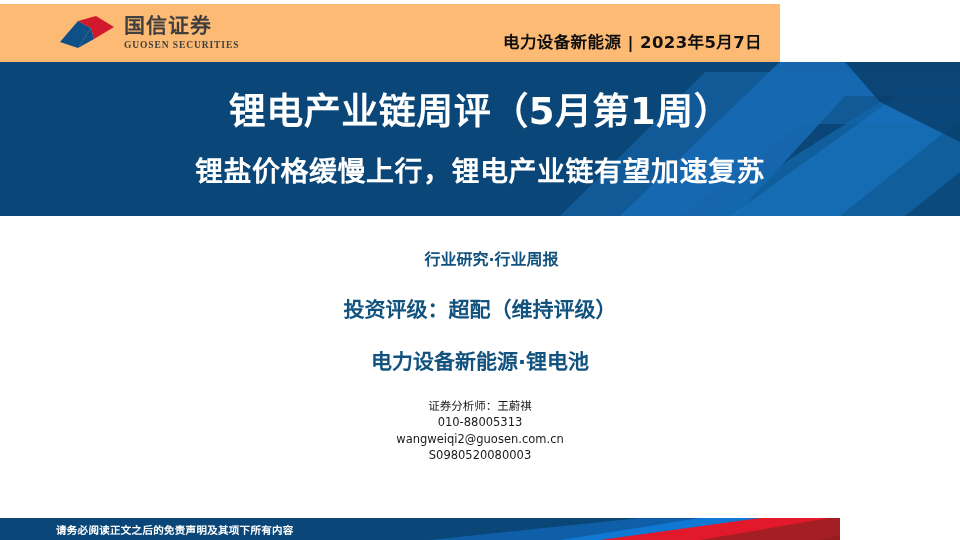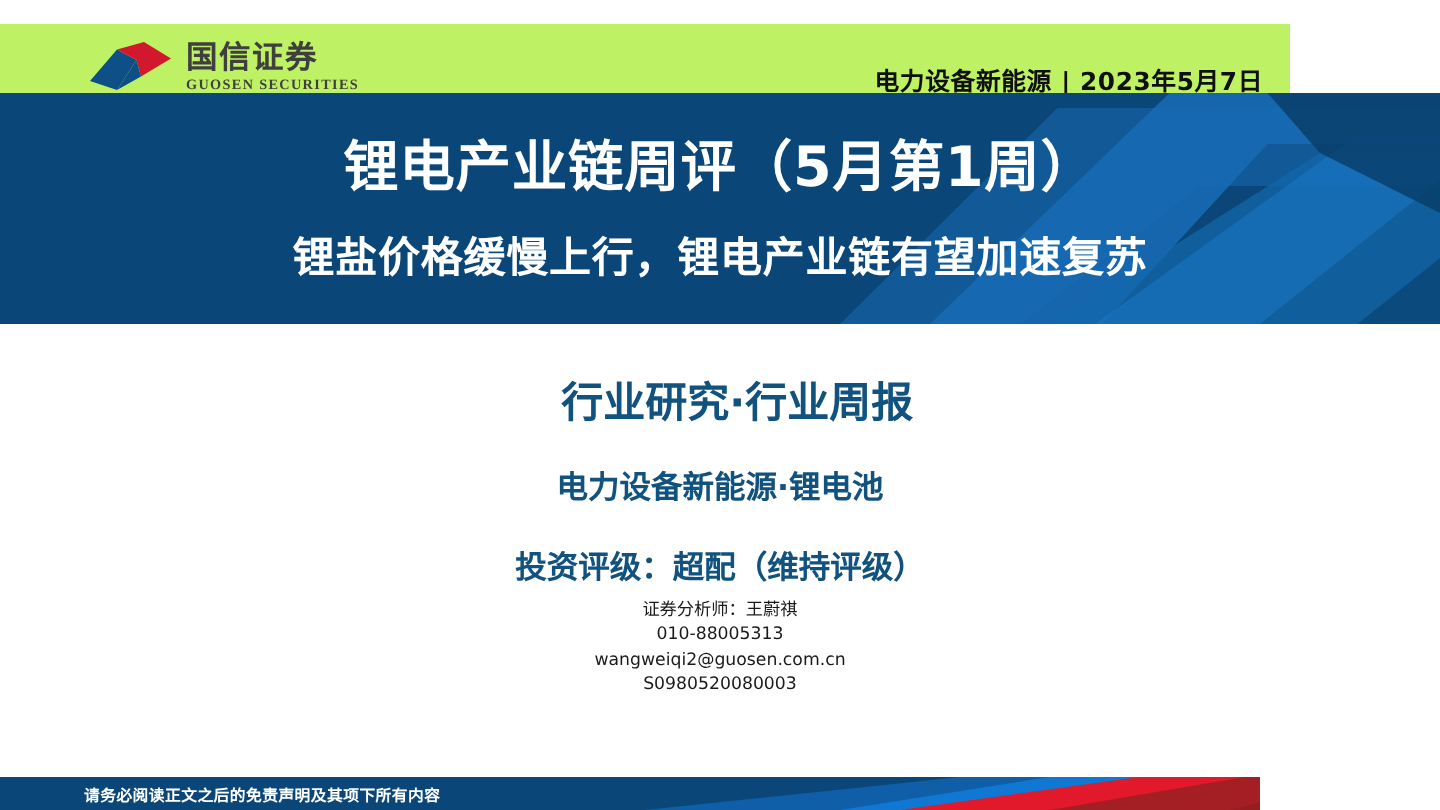--- a/index.html
+++ b/index.html
@@ -15,23 +15,23 @@
     position: relative;
     width: 960px;
     height: 540px;
     background: #ffffff;
     overflow: hidden;
   }
 
   
   #top-header {
     position: absolute;
-    left: 0; top: 16px;
-    width: 860px; height: 62px;
-    background: #bef264;
+    left: 0; top: 4px;
+    width: 780px; height: 62px;
+    background: #fdba74;
   }
   #logo-block {
     position: absolute;
     left: 58px; top: 11px;
     display: flex;
     align-items: center;
     gap: 8px;
   }
   #logo-mark {
     width: 58px; height: 36px;
@@ -117,21 +117,21 @@
     display: flex;
     flex-direction: column;
     align-items: center;
   }
   .info-line {
     color: #12527f;
     font-weight: 700;
     white-space: nowrap;
     text-align: center;
   }
-  #info-line-1 { font-size: 28px; margin-top: 6px; margin-left: 23px; }
+  #info-line-1 { font-size: 16px; margin-top: 6px; margin-left: 23px; }
   #info-line-2 { font-size: 21px; margin-top: 22px; }
   #info-line-3 { font-size: 21px; margin-top: 23px; }
 
   
   #contacts {
     position: absolute;
     left: 0; top: 398px;
     width: 960px;
     display: flex;
     justify-content: center;
@@ -219,22 +219,22 @@
     </svg>
 
     <div id="banner-text">
       <div id="banner-title">锂电产业链周评（5月第1周）</div>
       <div id="banner-subtitle">锂盐价格缓慢上行，锂电产业链有望加速复苏</div>
     </div>
   </div>
 
   <div id="info-block">
     <div class="info-line" id="info-line-1">行业研究·行业周报</div>
+    <div class="info-line" id="info-line-3">投资评级：超配（维持评级）</div>
     <div class="info-line" id="info-line-2">电力设备新能源·锂电池</div>
-    <div class="info-line" id="info-line-3">投资评级：超配（维持评级）</div>
   </div>
 
   <div id="contacts">
 
     <div class="contact-col" id="contact-left">
       <div class="contact-line">证券分析师：王蔚祺</div>
       <div class="contact-line">010-88005313</div>
       <div class="contact-line">wangweiqi2@guosen.com.cn</div>
       <div class="contact-line">S0980520080003</div>
     </div>

